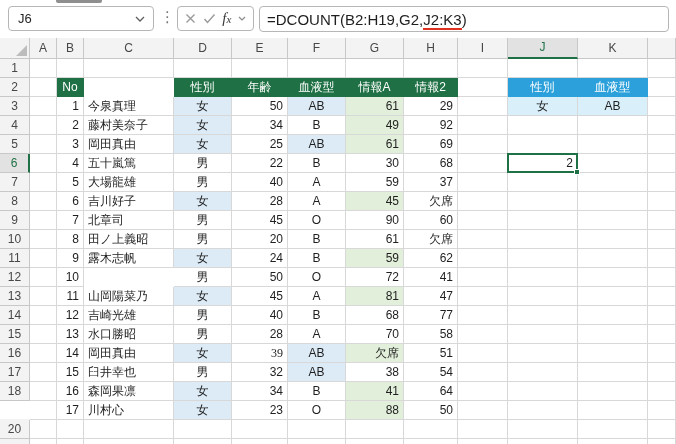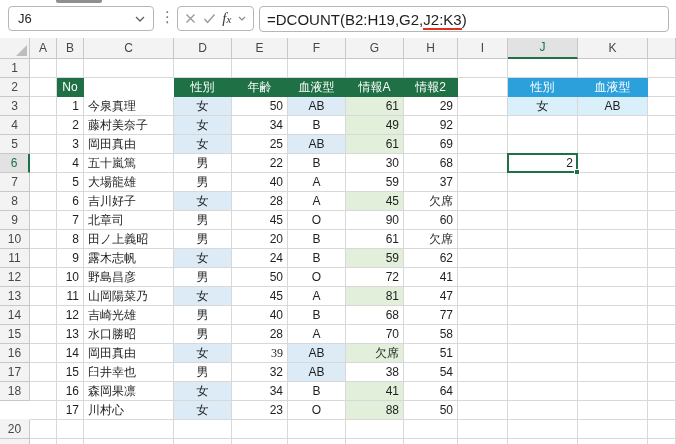--- a/index.html
+++ b/index.html
@@ -246,21 +246,20 @@
     <div class="c ac" style="left: 288px; top: 211px; width: 58px; height: 19px;">B</div>
     <div class="c ar g" style="left: 346px; top: 211px; width: 58px; height: 19px;">59</div>
     <div class="c ar" style="left: 404px; top: 211px; width: 54px; height: 19px;">62</div>
     <div class="c" style="left: 458px; top: 211px; width: 50px; height: 19px;"></div>
     <div class="c" style="left: 508px; top: 211px; width: 70px; height: 19px;"></div>
     <div class="c" style="left: 578px; top: 211px; width: 70px; height: 19px;"></div>
     <div class="c" style="left: 648px; top: 211px; width: 28px; height: 19px;"></div>
     <div class="hd rh" style="left: 0px; top: 230px; width: 30px; height: 19px;">12</div>
     <div class="c" style="left: 30px; top: 230px; width: 27px; height: 19px;"></div>
     <div class="c ar" style="left: 57px; top: 230px; width: 27px; height: 19px;">10</div>
-    <div class="c" style="left: 84px; top: 230px; width: 90px; height: 19px;">野島昌彦</div>
     <div class="c ac" style="left: 174px; top: 230px; width: 58px; height: 19px;">男</div>
     <div class="c ar" style="left: 232px; top: 230px; width: 56px; height: 19px;">50</div>
     <div class="c ac" style="left: 288px; top: 230px; width: 58px; height: 19px;">O</div>
     <div class="c ar" style="left: 346px; top: 230px; width: 58px; height: 19px;">72</div>
     <div class="c ar" style="left: 404px; top: 230px; width: 54px; height: 19px;">41</div>
     <div class="c" style="left: 458px; top: 230px; width: 50px; height: 19px;"></div>
     <div class="c" style="left: 508px; top: 230px; width: 70px; height: 19px;"></div>
     <div class="c" style="left: 578px; top: 230px; width: 70px; height: 19px;"></div>
     <div class="c" style="left: 648px; top: 230px; width: 28px; height: 19px;"></div>
     <div class="hd rh" style="left: 0px; top: 249px; width: 30px; height: 19px;">13</div>

